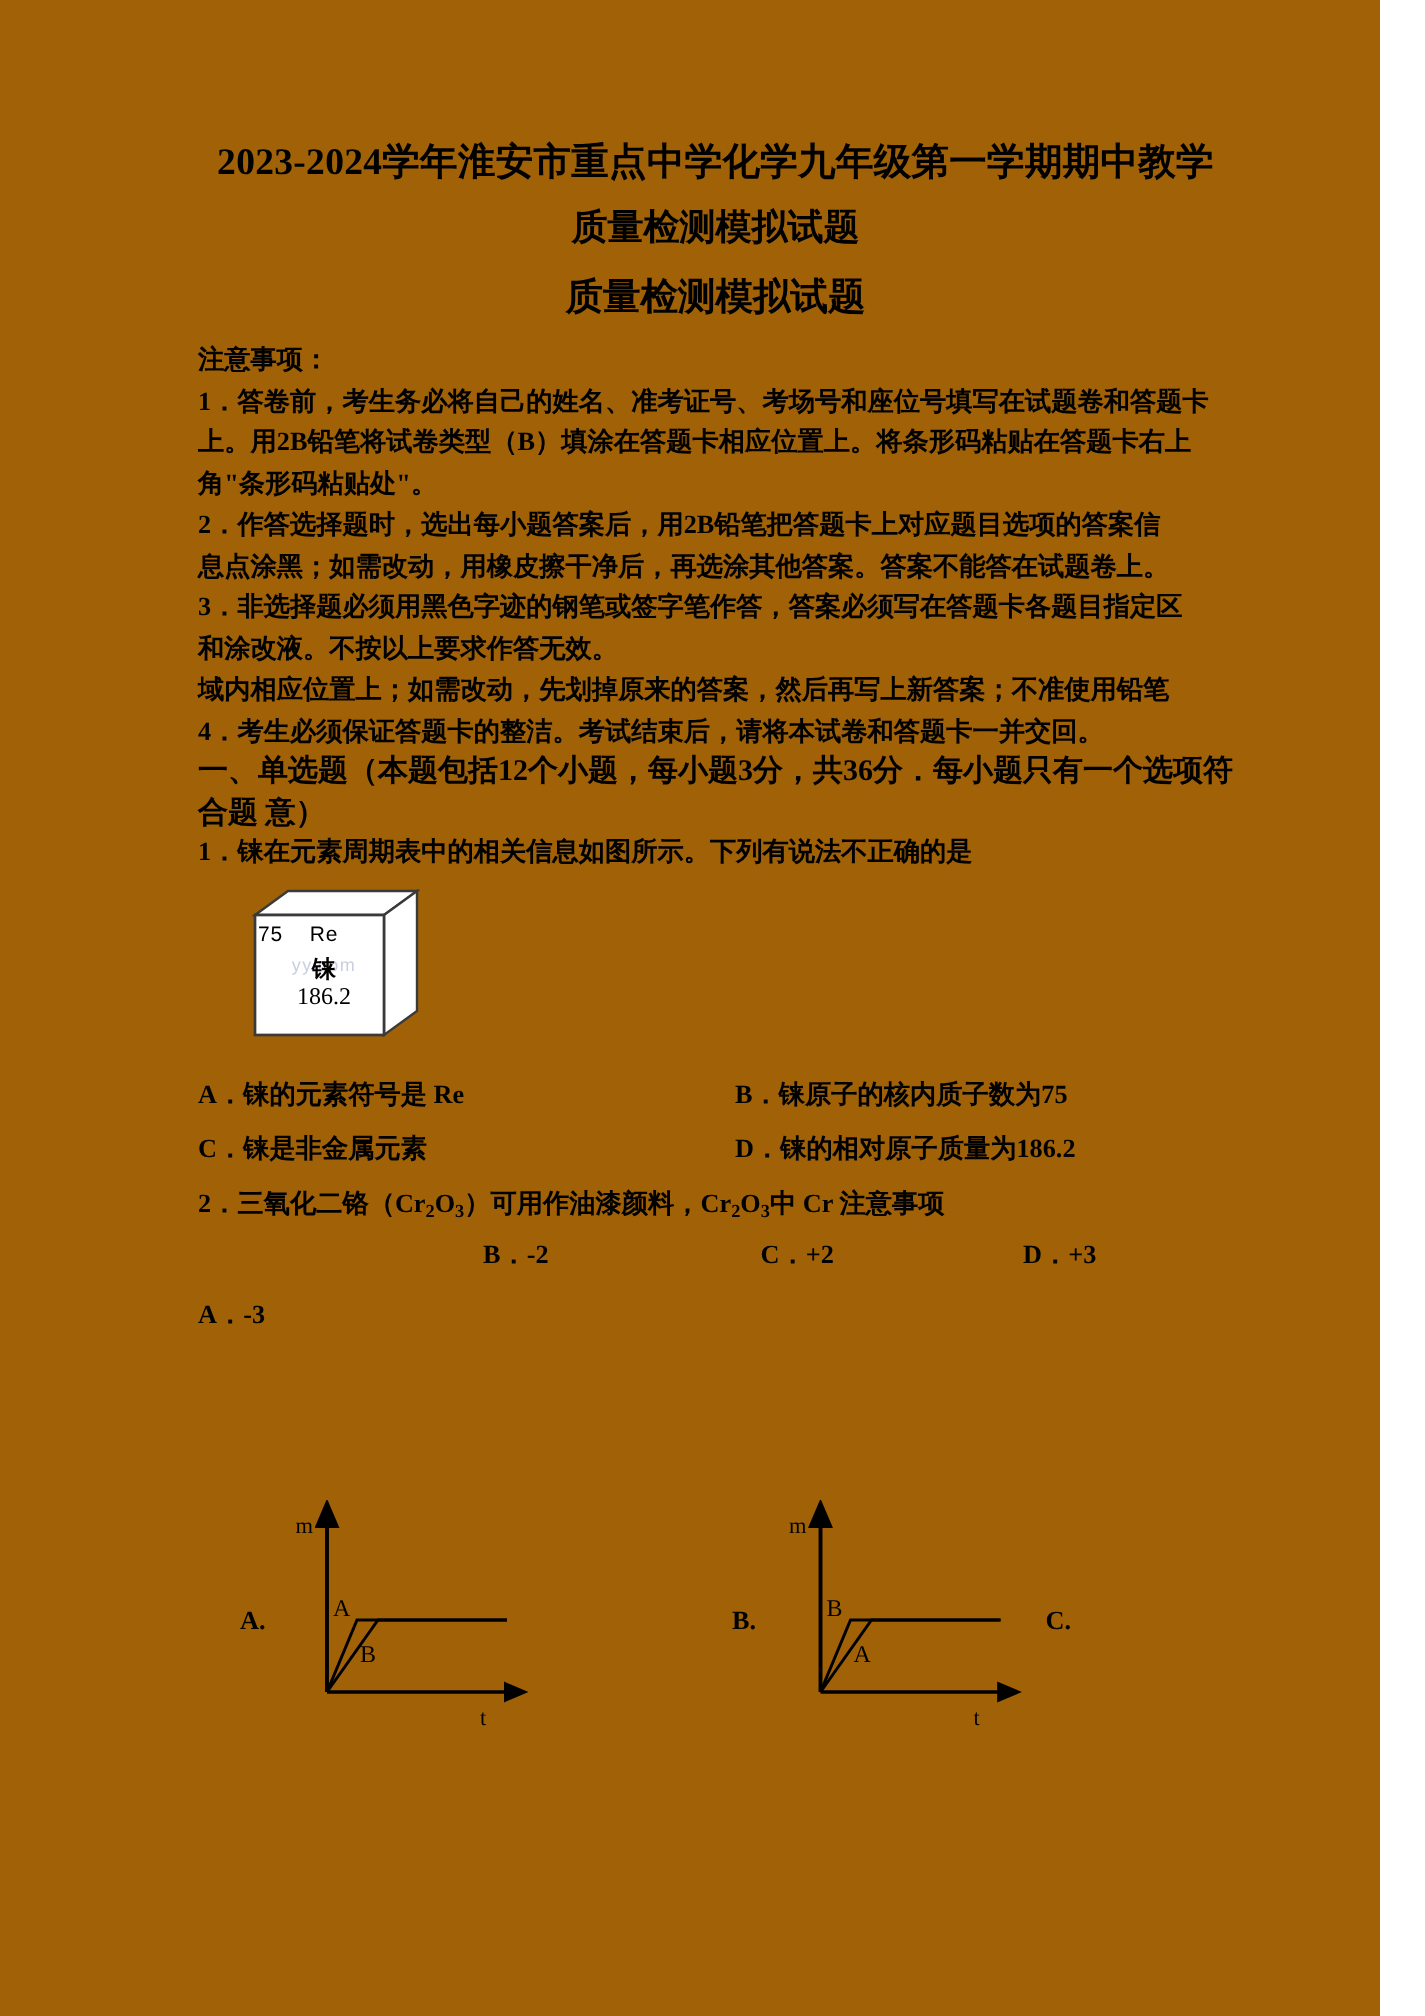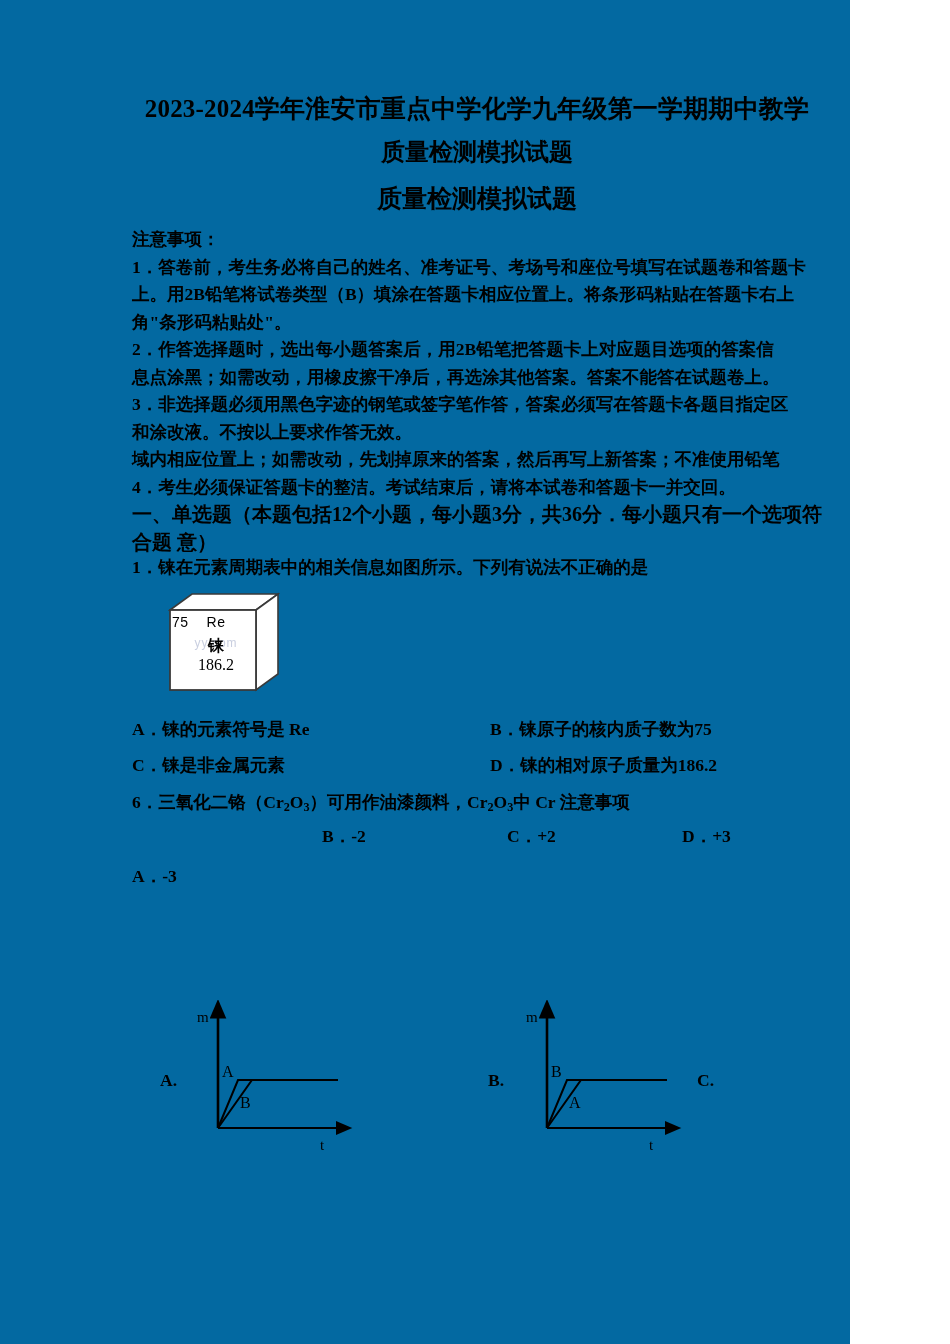--- a/index.html
+++ b/index.html
@@ -11,23 +11,23 @@
     width: 950px;
     height: 1344px;
     position: relative;
     font-family: "Liberation Serif", "DejaVu Serif", serif;
     color: #000000;
     overflow: hidden;
   }
   .page {
     position: absolute;
     left: 0; top: 0;
-    width: 850px;
+    width: 920px;
     height: 1344px;
-    background: #0369a1;
+    background: #a16207;
   }
 
   
   .title-main {
     position: absolute;
     left: 132px;
     top: 92px;
     width: 690px;
     font-size: 25px;
     font-weight: bold;
@@ -268,21 +268,21 @@
 
   <div class="opt-row q1-optA">
     <span class="col-l">A．铼的元素符号是 Re</span>
     <span class="col-r">B．铼原子的核内质子数为75</span>
   </div>
   <div class="opt-row q1-optB">
     <span class="col-l">C．铼是非金属元素</span>
     <span class="col-r">D．铼的相对原子质量为186.2</span>
   </div>
 
-  <div class="q2-stem"><span>6．三氧化二铬（Cr</span><sub>2</sub><span>O</span><sub>3</sub><span>）可用作油漆颜料，Cr</span><sub>2</sub><span>O</span><sub>3</sub><span>中 Cr 注意事项</span></div>
+  <div class="q2-stem"><span>2．三氧化二铬（Cr</span><sub>2</sub><span>O</span><sub>3</sub><span>）可用作油漆颜料，Cr</span><sub>2</sub><span>O</span><sub>3</sub><span>中 Cr 注意事项</span></div>
 
   <div class="q2-opts">
     <span class="o1">A．-3</span>
     <span class="o2">B．-2</span>
     <span class="o3">C．+2</span>
     <span class="o4">D．+3</span>
   </div>
 
 
   <div class="graph-area">

